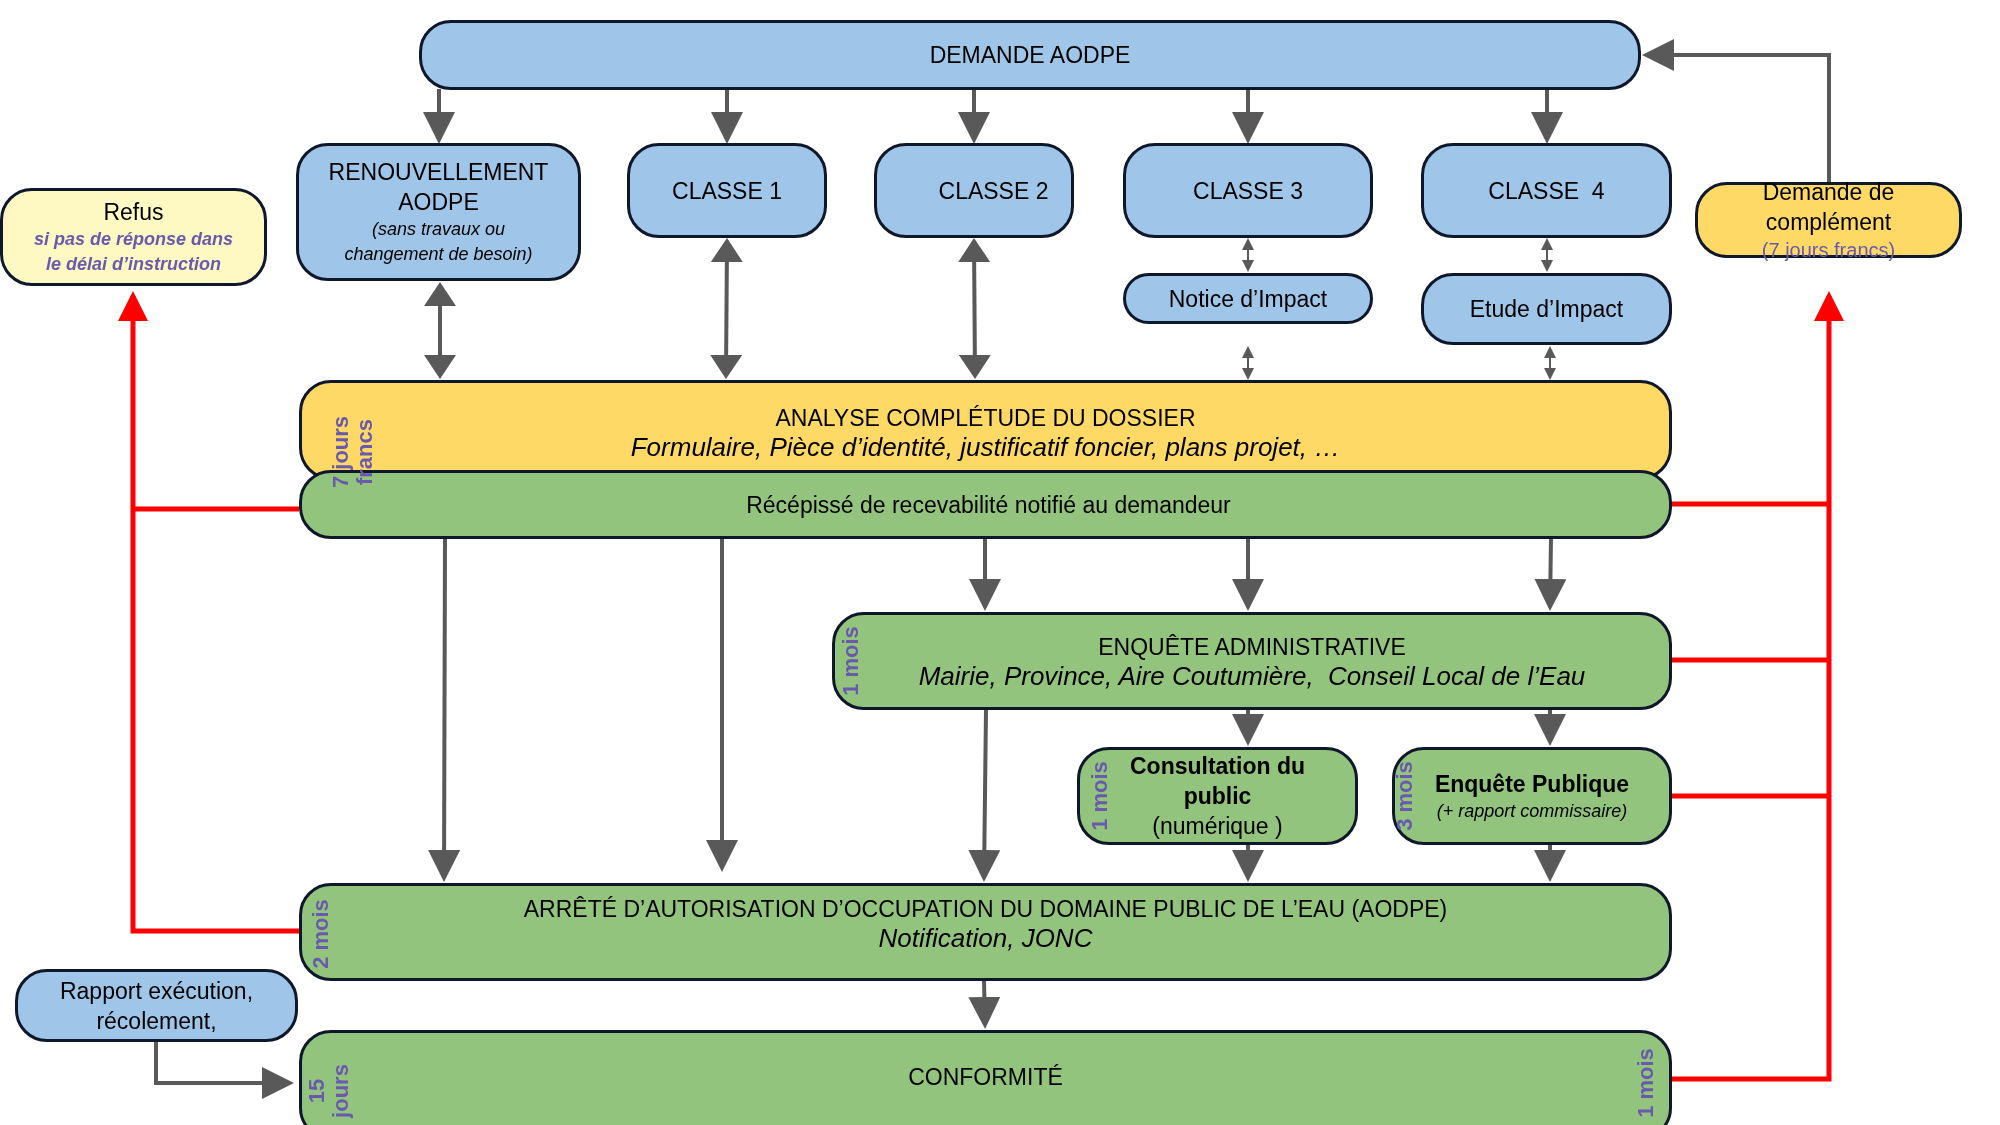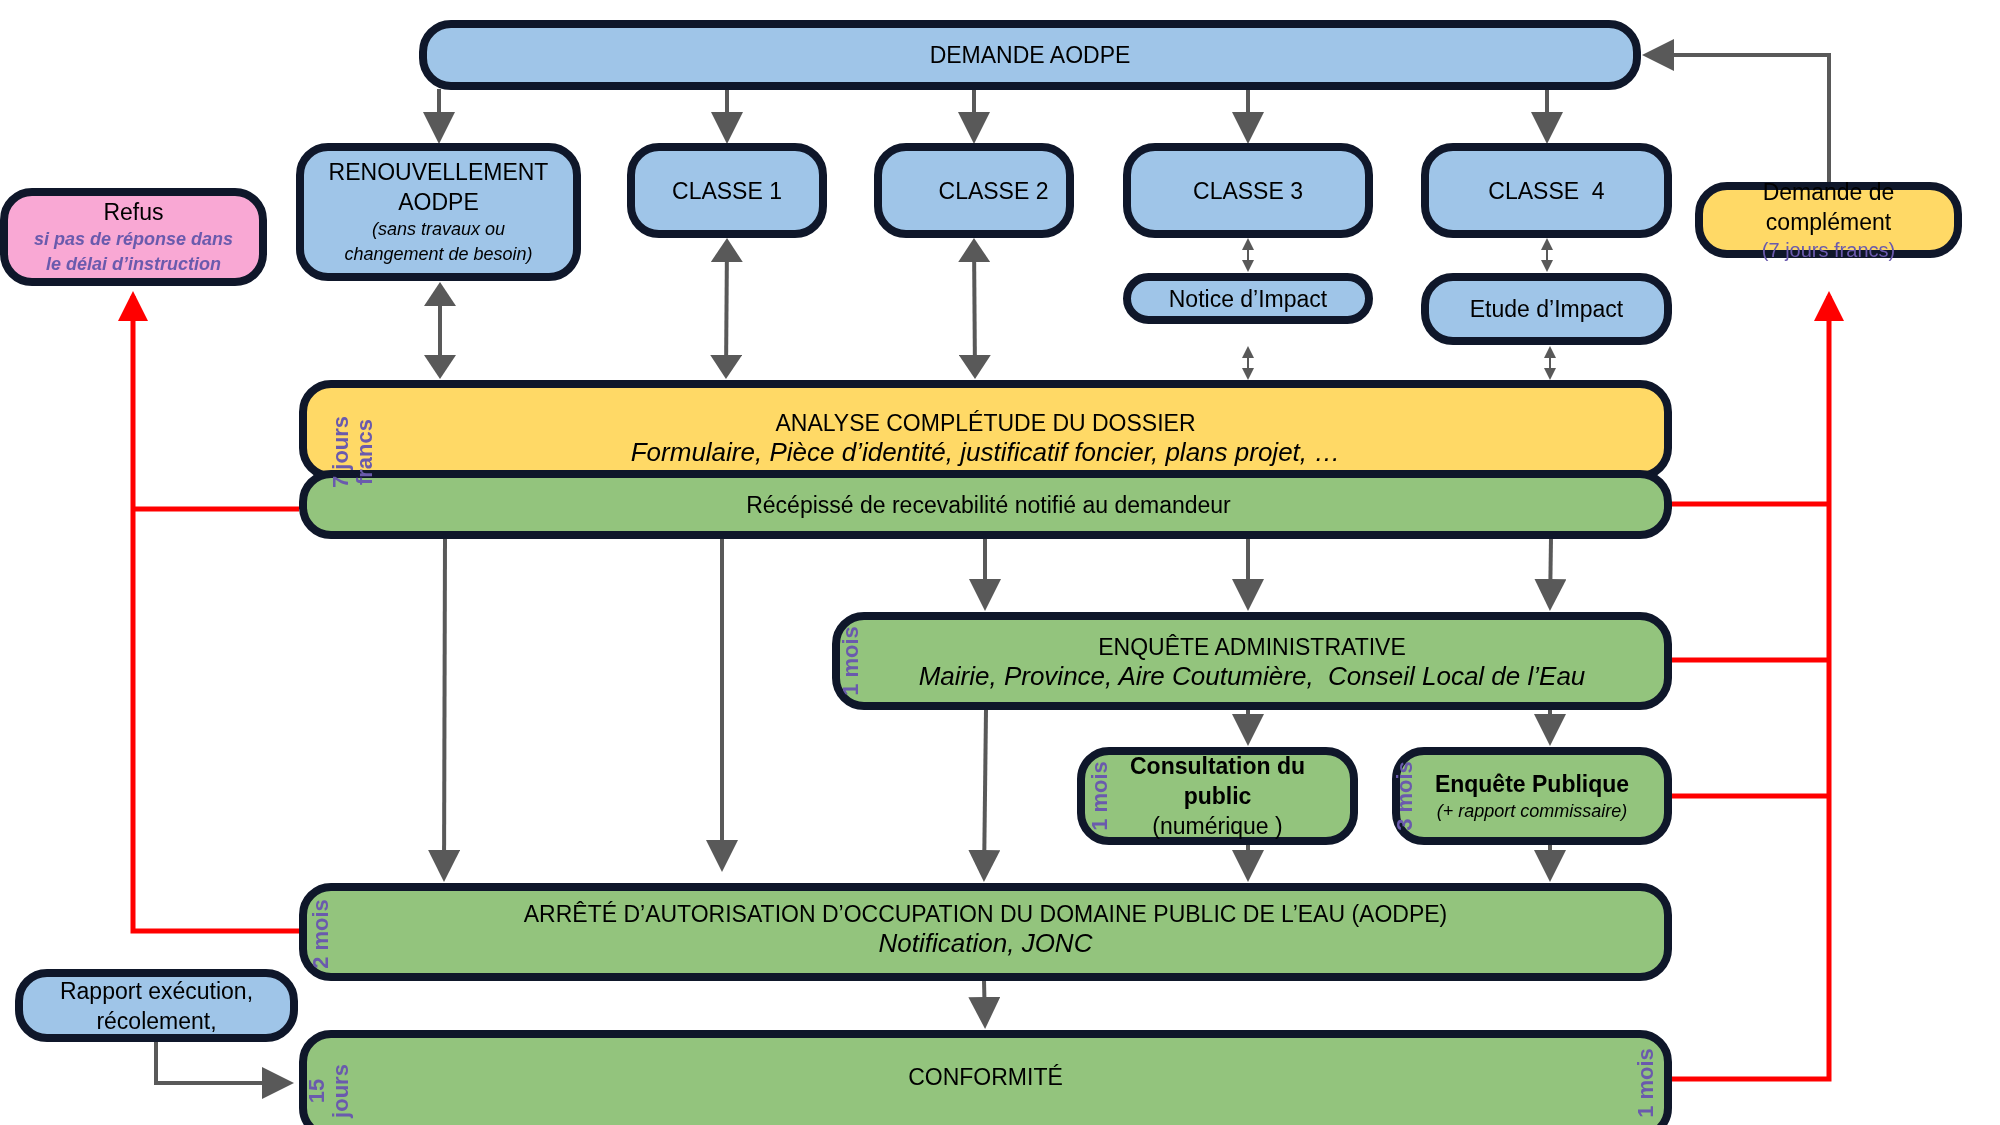--- a/index.html
+++ b/index.html
@@ -1,24 +1,24 @@
 <!DOCTYPE html>
 <html><head>
 <meta charset="utf-8">
 <style>
   html, body { margin: 0; padding: 0; background: #ffffff; }
   body { width: 2000px; height: 1125px; position: relative; overflow: hidden;
          font-family: "Liberation Sans", sans-serif; color: #000; }
-  .box { position: absolute; box-sizing: border-box; border: 8px solid #0f172a;
+  .box { position: absolute; box-sizing: border-box; border: 3px solid #0f172a;
          border-radius: 32px; display: flex; flex-direction: column;
          align-items: center; justify-content: center; text-align: center; }
   .blue { background: #9fc5e8; }
   .yellow { background: #ffd966; }
   .green { background: #93c47d; }
-  .pink { background: #f9a8d4; align-items: center; }
+  .pink { background: #fef9c3; align-items: center; }
   .t-main { font-size: 23px; line-height: 30px; }
   .t-bold { font-weight: bold; }
   .t-sub { font-size: 26px; font-style: italic; line-height: 28px; }
   .t-sub-s { font-size: 18px; font-style: italic; line-height: 25px; }
   .t-purple { color: #6a5aad; font-weight: bold; font-style: italic; font-size: 18px; line-height: 25px; }
   .t-purple-up { color: #6a5aad; font-size: 20px; line-height: 26px; }
   .vlabel { position: absolute; color: #6a5aad; font-weight: bold; font-size: 22px;
             line-height: 24px; transform: rotate(-90deg); transform-origin: center center;
             white-space: nowrap; text-align: center; }
   svg#connectors { position: absolute; left: 0; top: 0; width: 2000px; height: 1125px; pointer-events: none; }

